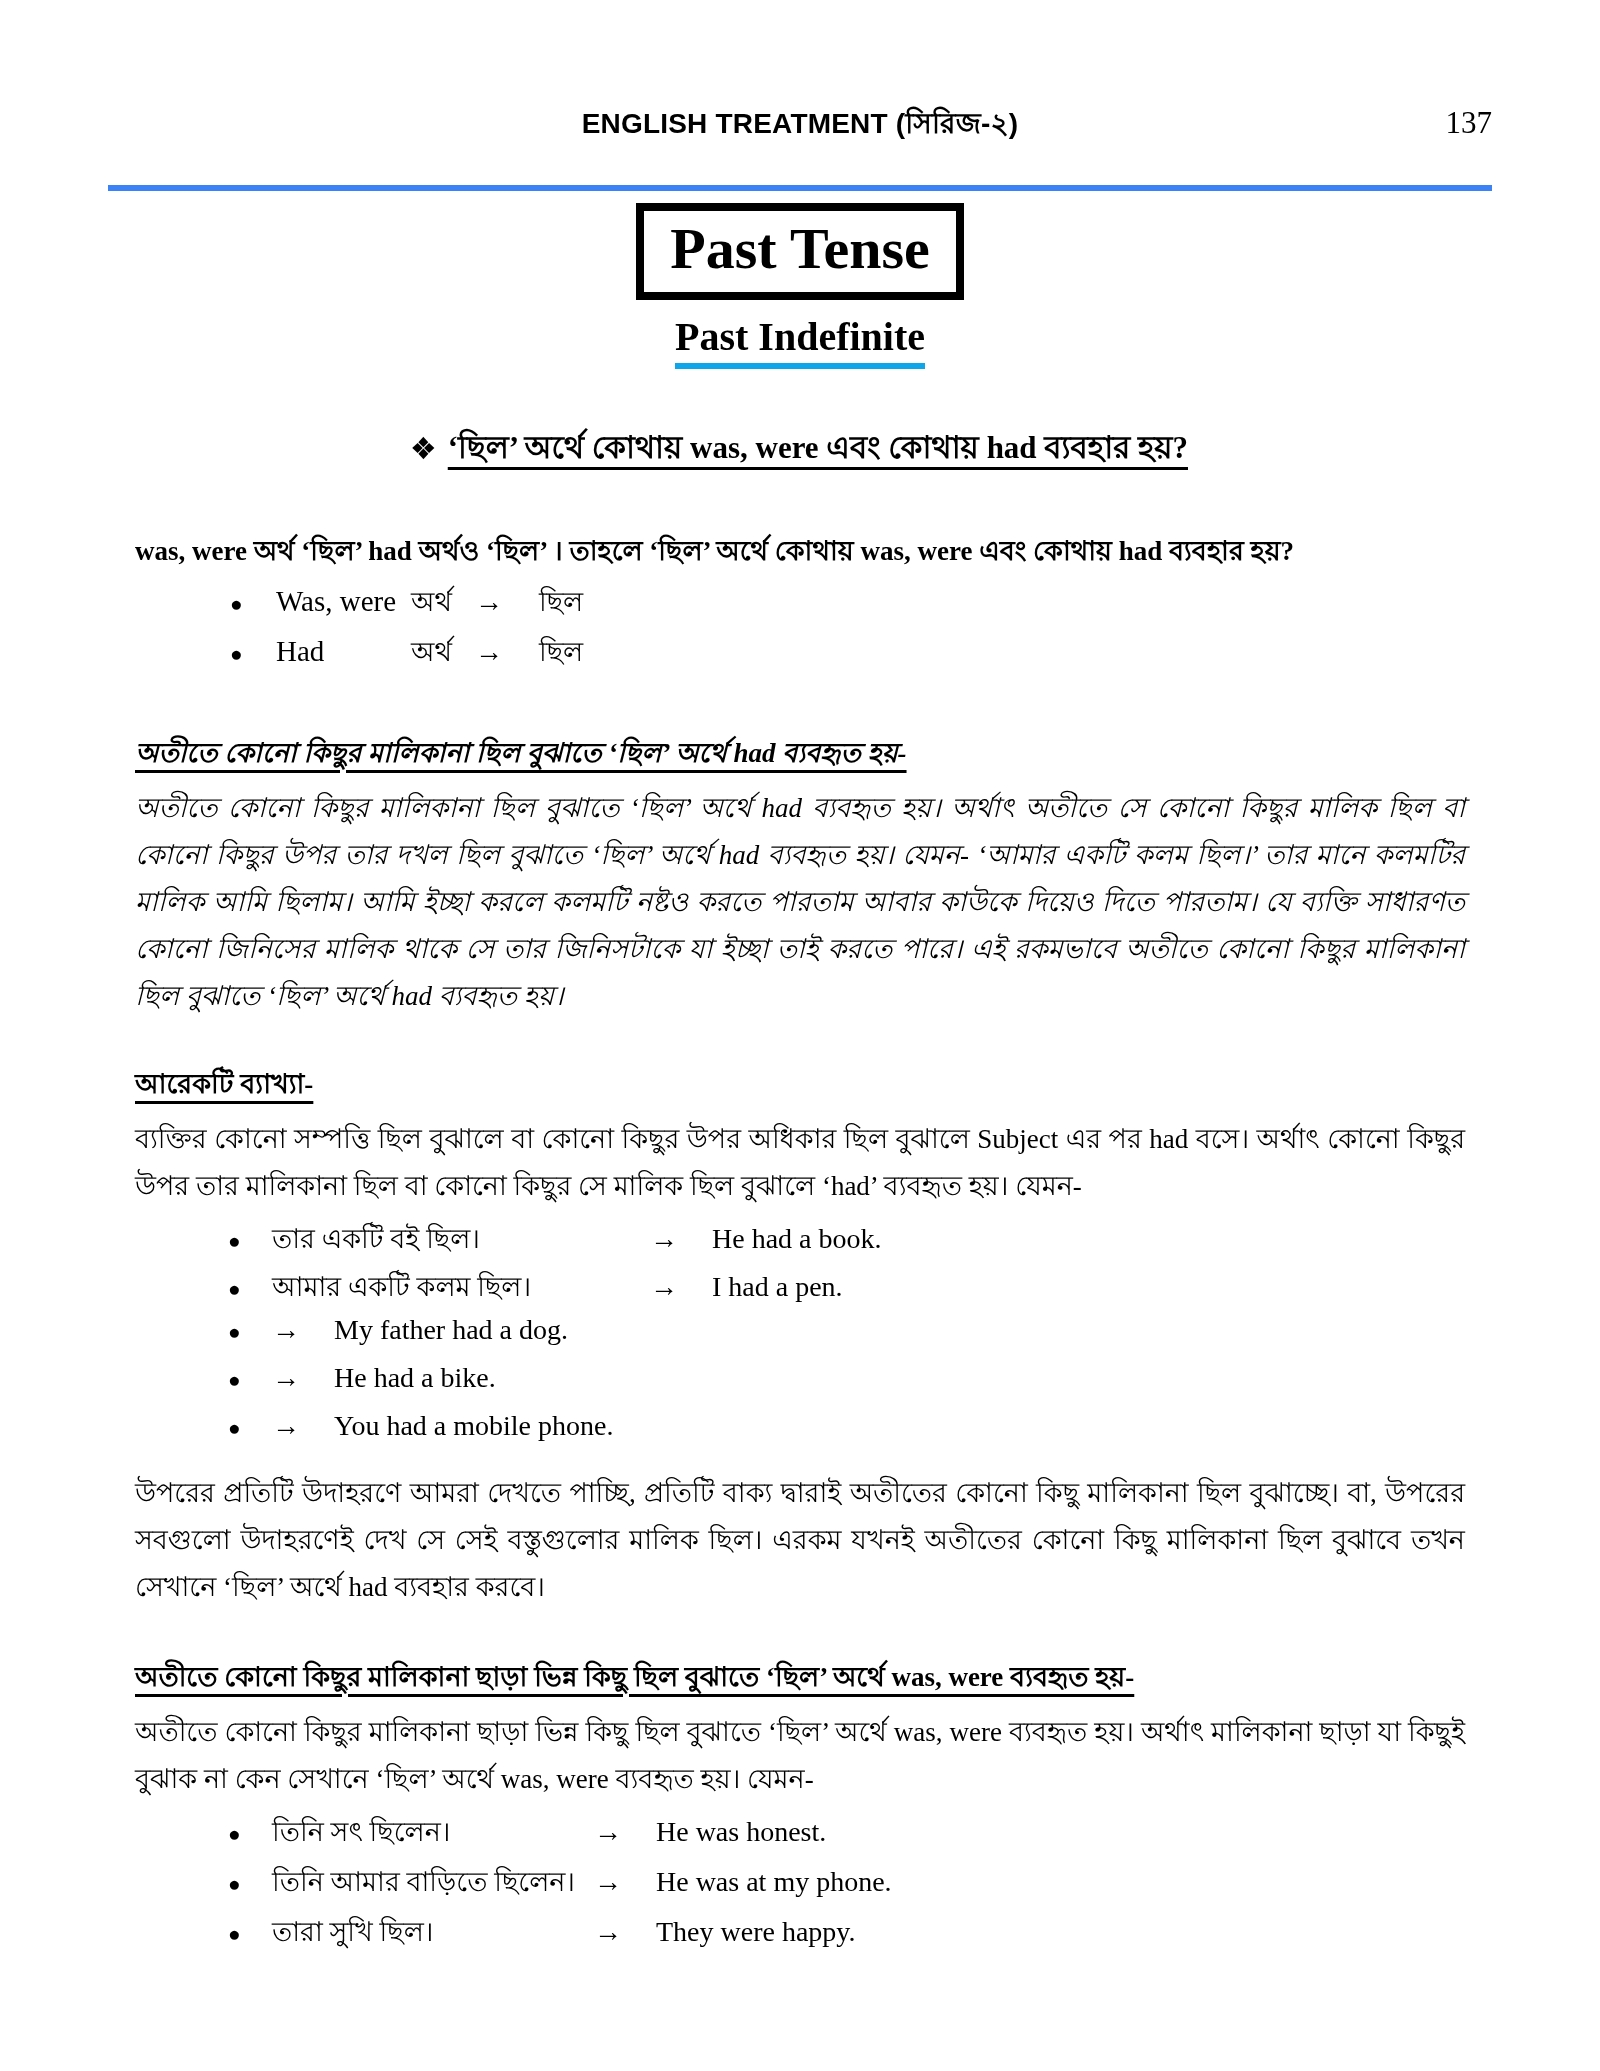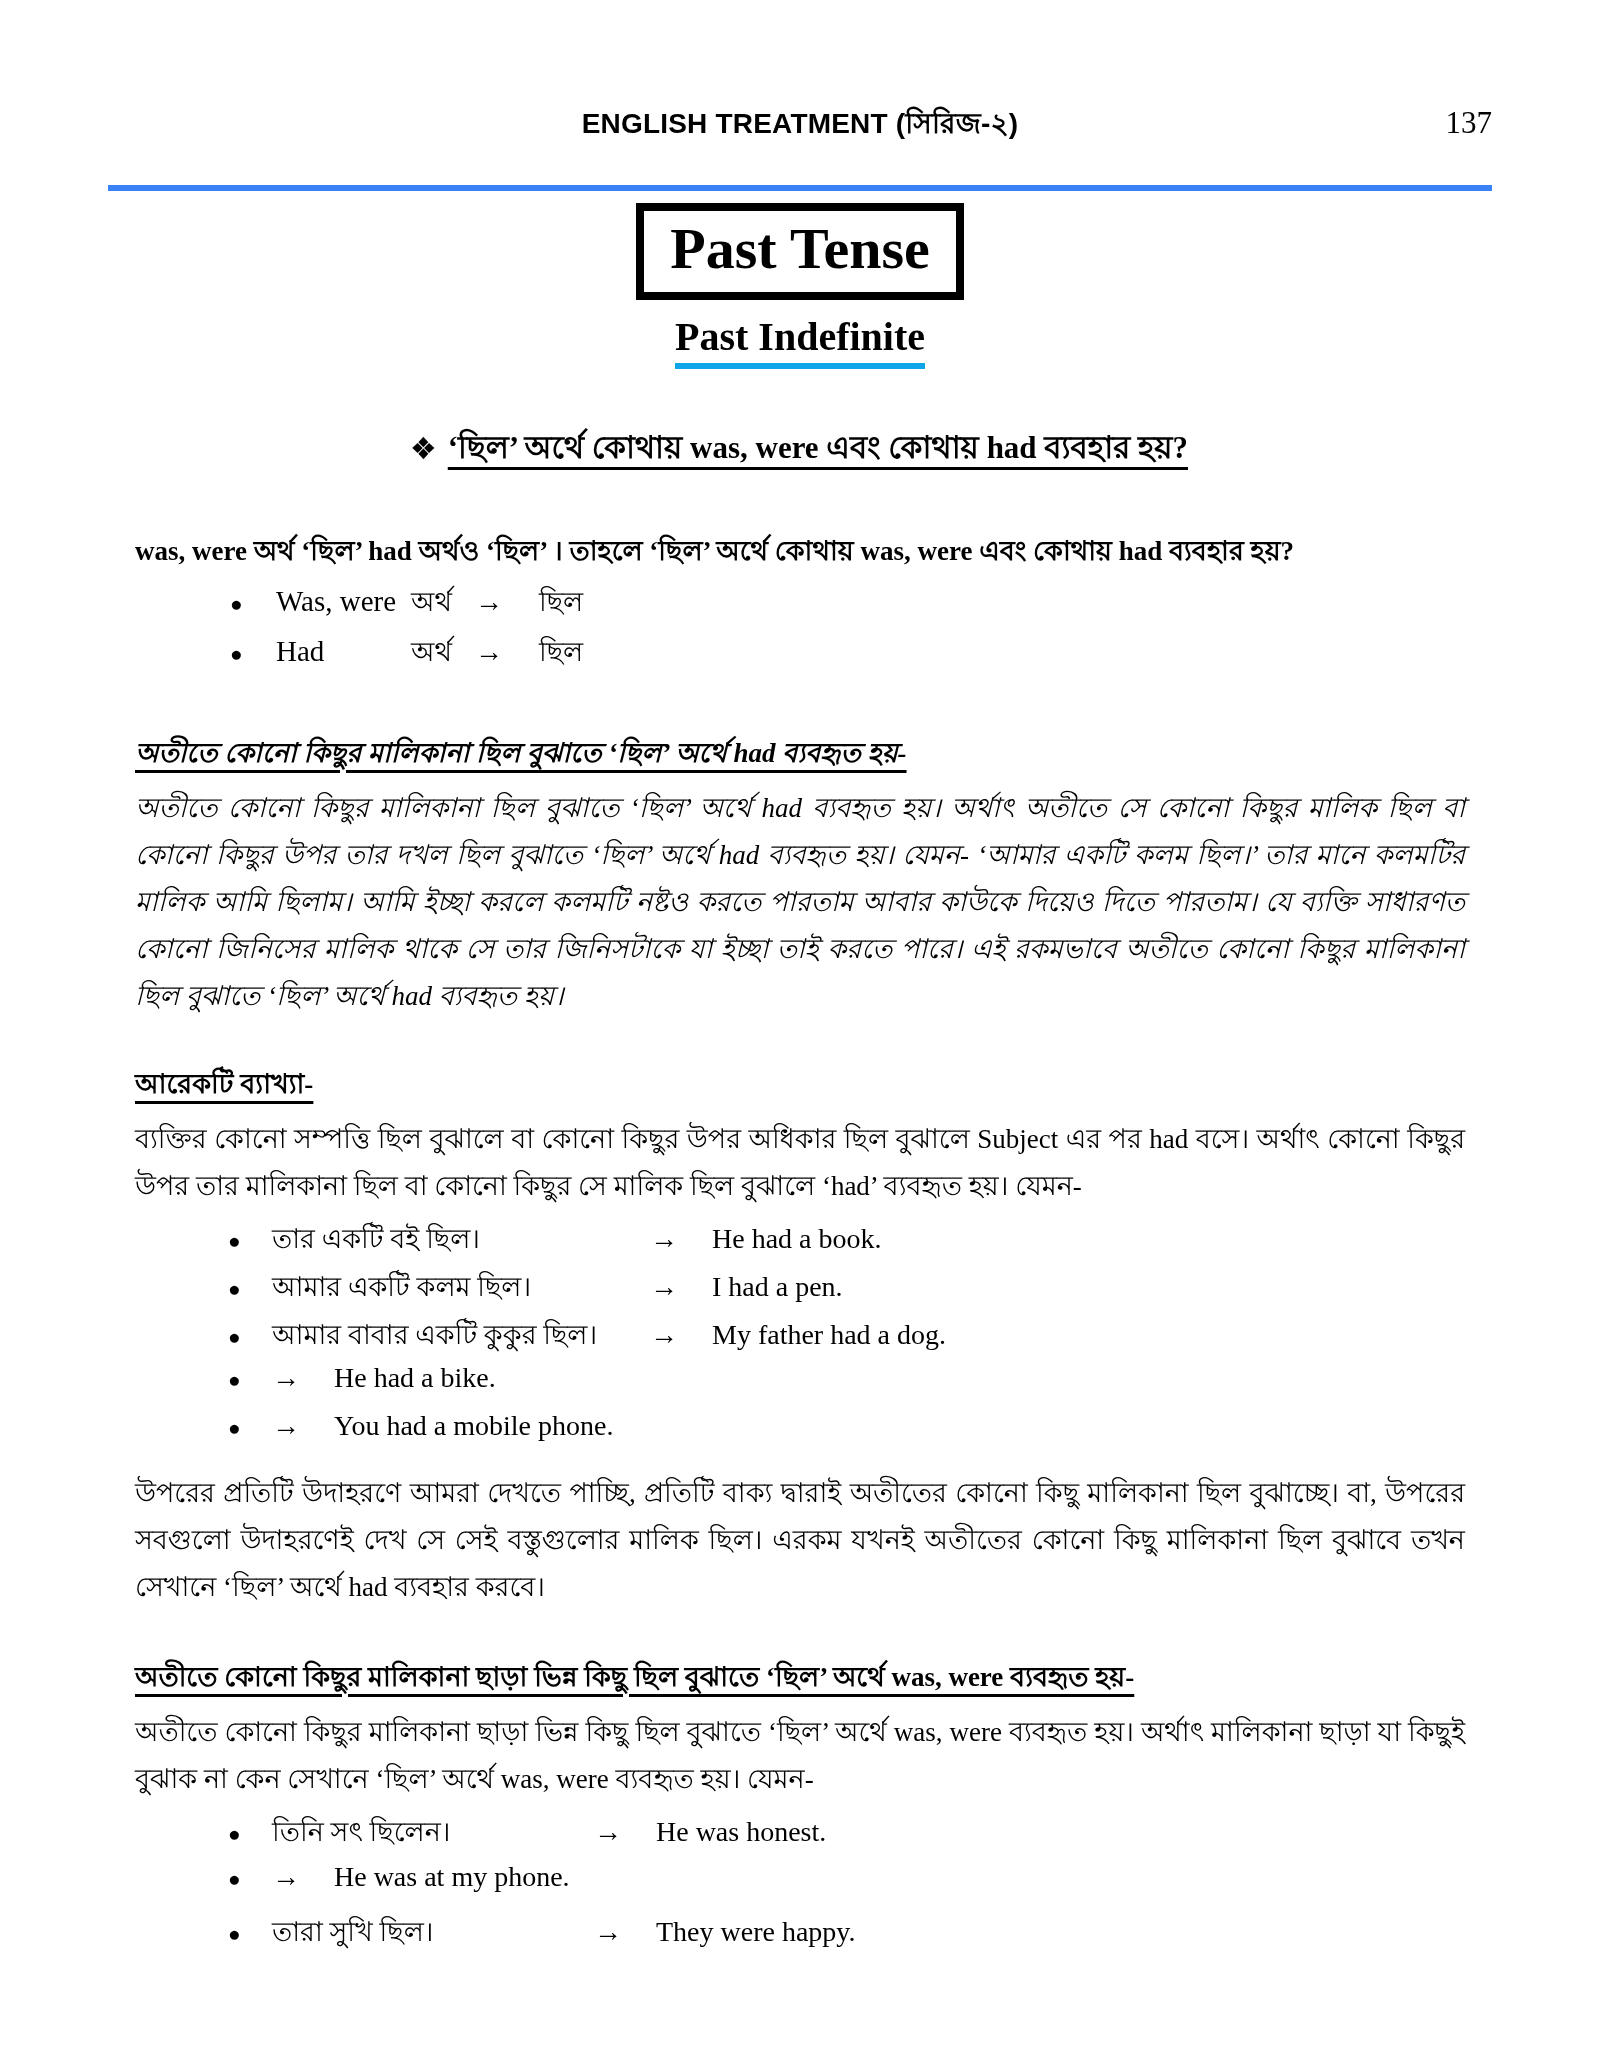--- a/index.html
+++ b/index.html
@@ -196,21 +196,20 @@
 
           <div class="ex-row">
             <span class="ex-bullet">●</span>
             <span class="ex-bn">আমার একটি কলম ছিল।</span>
             <span class="ex-arrow">→</span>
             <span class="ex-en">I had a pen.</span>
           </div>
 
           <div class="ex-row">
             <span class="ex-bullet">●</span>
-            <span class="ex-bn">আমার বাবার একটি কুকুর ছিল।</span>
             <span class="ex-arrow">→</span>
             <span class="ex-en">My father had a dog.</span>
           </div>
 
           <div class="ex-row">
             <span class="ex-bullet">●</span>
             <span class="ex-arrow">→</span>
             <span class="ex-en">He had a bike.</span>
           </div>
 
@@ -232,20 +231,21 @@
 
           <div class="ex-row">
             <span class="ex-bullet">●</span>
             <span class="ex-bn">তিনি সৎ ছিলেন।</span>
             <span class="ex-arrow">→</span>
             <span class="ex-en">He was honest.</span>
           </div>
 
           <div class="ex-row">
             <span class="ex-bullet">●</span>
+            <span class="ex-bn">তিনি আমার বাড়িতে ছিলেন।</span>
             <span class="ex-arrow">→</span>
             <span class="ex-en">He was at my phone.</span>
           </div>
 
           <div class="ex-row">
             <span class="ex-bullet">●</span>
             <span class="ex-bn">তারা সুখি ছিল।</span>
             <span class="ex-arrow">→</span>
             <span class="ex-en">They were happy.</span>
           </div>

